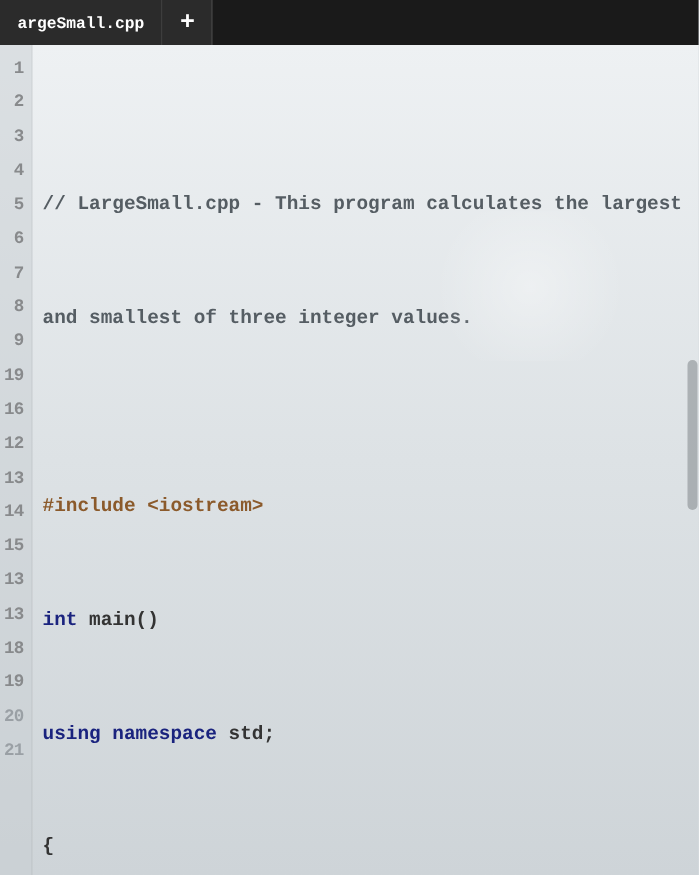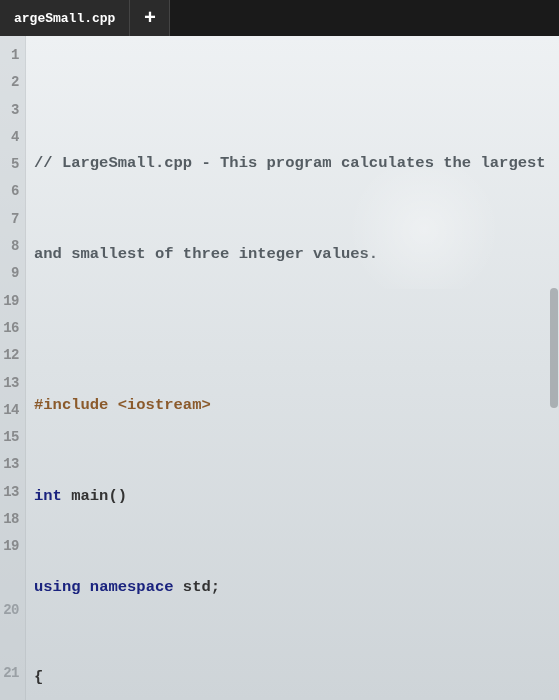--- a/index.html
+++ b/index.html
@@ -76,21 +76,21 @@
     }
     .code-line {
       white-space: pre-wrap;
       word-break: break-word;
     }
     .kw { color: #1a237e; font-weight: bold; }
     .cm { color: #555d63; }
     .ty { color: #1a237e; font-weight: bold; }
     .id { color: #333; }
     .pp { color: #8b5a2b; text-align: center; }
-    .faded { color: #9aa0a5; margin-top: 36px; }
+    .faded { color: #9aa0a5; }
     .scrollbar-thumb {
       position: absolute;
       right: 1px;
       top: 38%;
       width: 8px;
       height: 120px;
       background: rgba(120,125,130,0.5);
       border-radius: 4px;
     }
     .glare {

